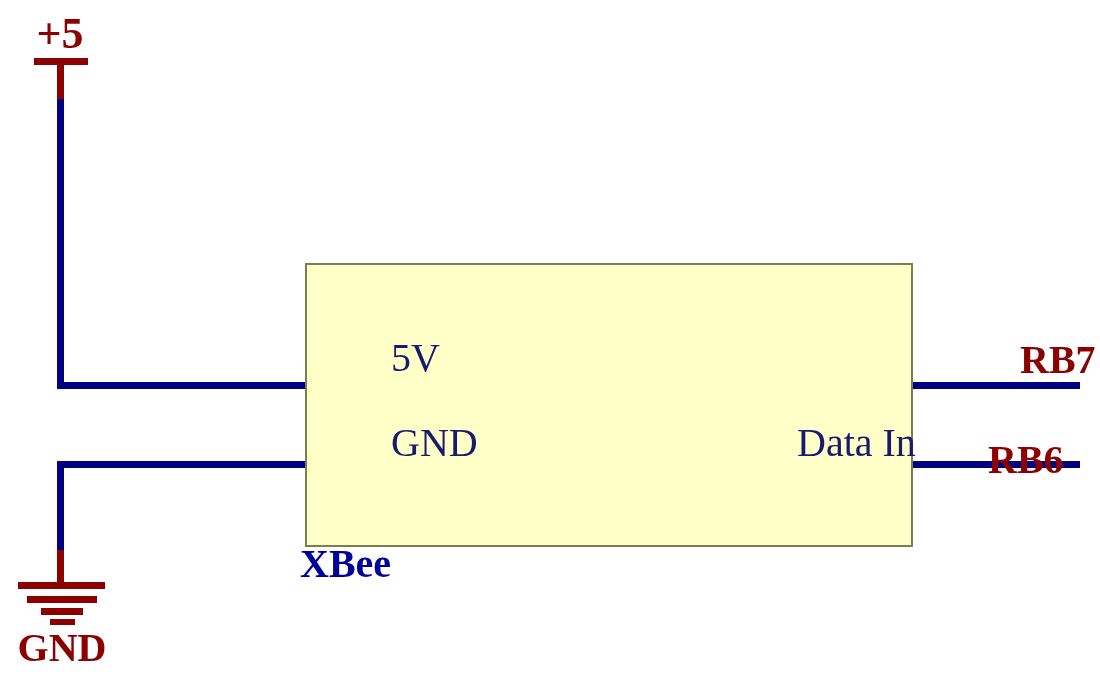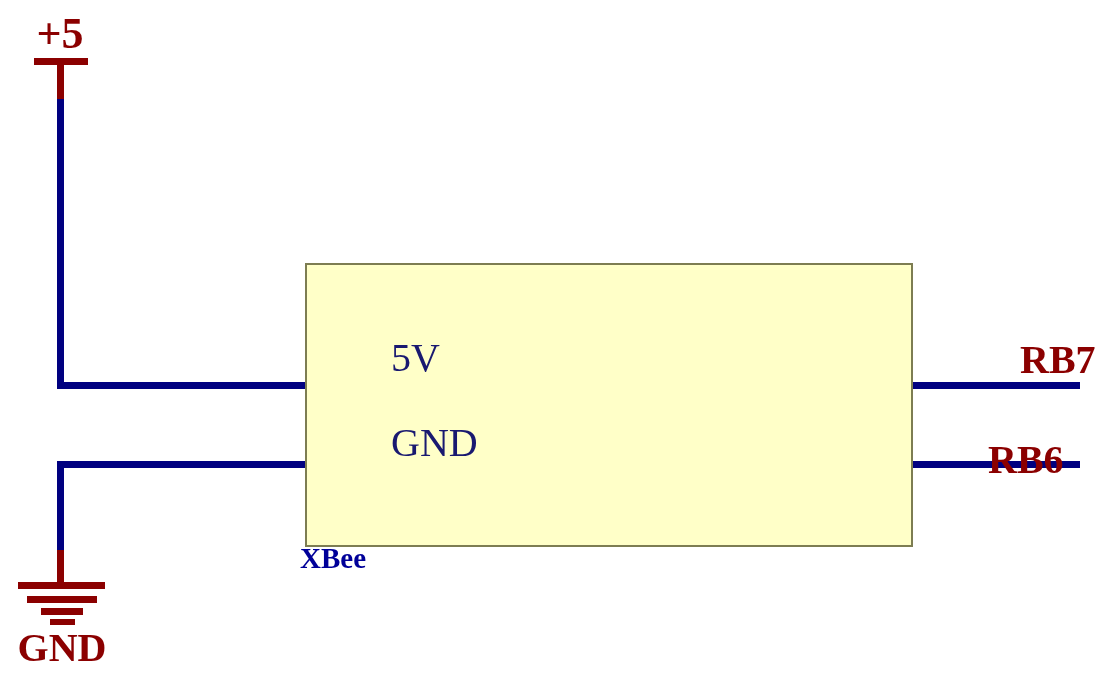--- a/index.html
+++ b/index.html
@@ -73,21 +73,21 @@
     font-size: 40px; font-weight: bold; line-height: 1;
     color: var(--power-net, #8b0000);
     white-space: nowrap;
   }
   .net-rb7 { left: 988px; top: 340px; margin-left: 32px; }
   .net-rb6 { left: 988px; top: 440px; }
 
   
   .component-label {
     left: 300px; top: 544px;
-    font-size: 29px; font-weight: bold; line-height: 1;
+    font-size: 40px; font-weight: bold; line-height: 1;
     color: var(--component-label, #000099);
     white-space: nowrap;
   }
 </style>
 </head>
 <body>
 
 <div id="canvas">
 
   <div class="abs power-label">+5</div>
@@ -106,19 +106,20 @@
   <div class="abs power-seg gnd-bar2"></div>
   <div class="abs power-seg gnd-bar3"></div>
   <div class="abs power-seg gnd-bar4"></div>
   <div class="abs gnd-label">GND</div>
 
   <div class="abs component-box"></div>
 
   <div class="abs pin-label pin-5v">5V</div>
   <div class="abs pin-label pin-gnd">GND</div>
 
+  <div class="abs pin-label pin-datain">Data In</div>
 
   <div class="abs net-label net-rb7">RB7</div>
   <div class="abs net-label net-rb6">RB6</div>
 
   <div class="abs component-label">XBee</div>
 
 </div>
 
 </body></html>

